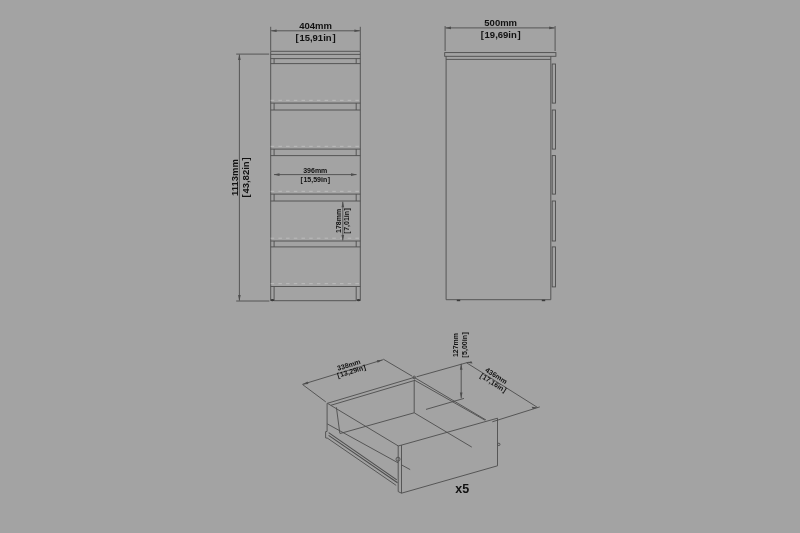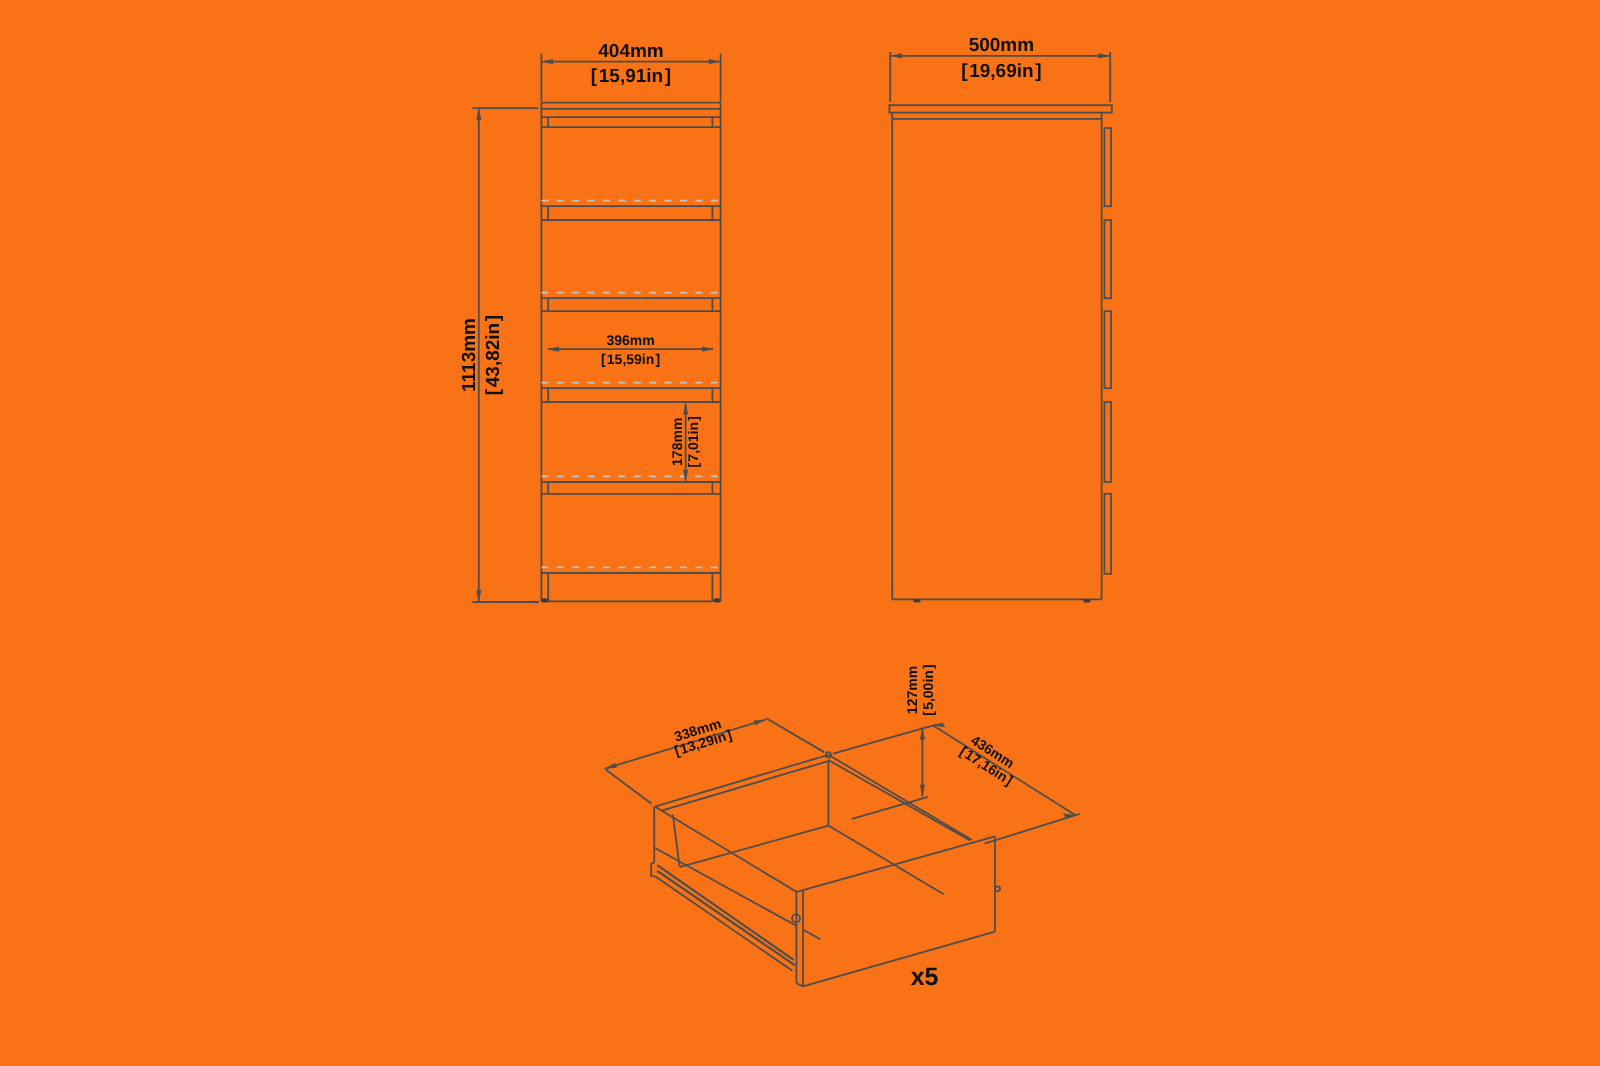--- a/index.html
+++ b/index.html
@@ -1,16 +1,16 @@
 <!DOCTYPE html>
 <html><head>
 <meta charset="utf-8">
 <style>
   html,body{margin:0;padding:0;background:#ffffff;}
-  .wrap{width:800px;height:533px;position:relative;background:#f97316;overflow:hidden;}
+  .wrap{width:800px;height:533px;position:relative;background:#a3a3a3;overflow:hidden;}
   svg{display:block;}
   text{font-family:"Liberation Sans",sans-serif;fill:#111111;}
   .b{font-weight:bold;}
 </style>
 </head>
 <body>
 <div class="wrap">
 <svg width="800" height="533" viewBox="0 0 800 533">
 <defs></defs>
 <g stroke="#4d4d4d" stroke-width="0.9" fill="none" stroke-linecap="butt">

